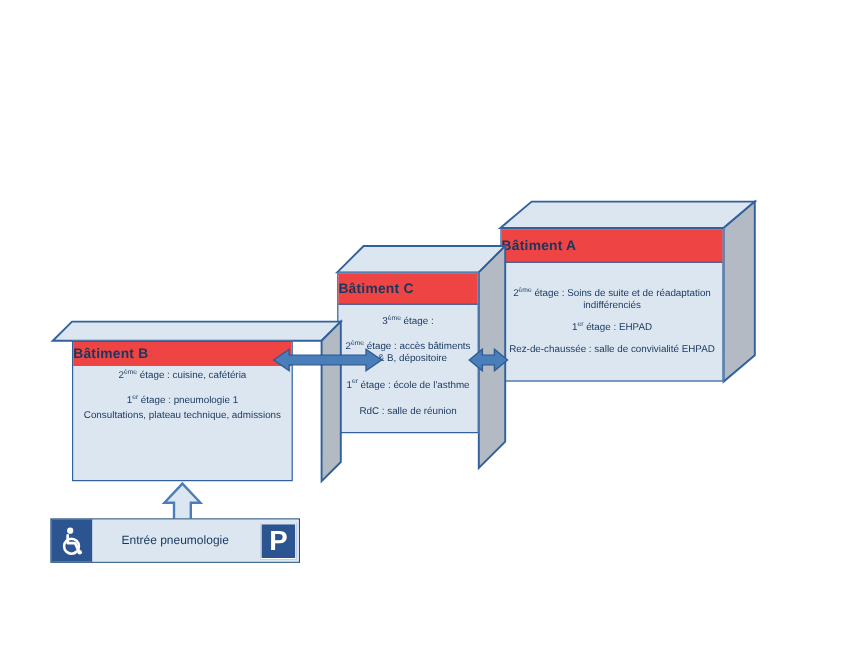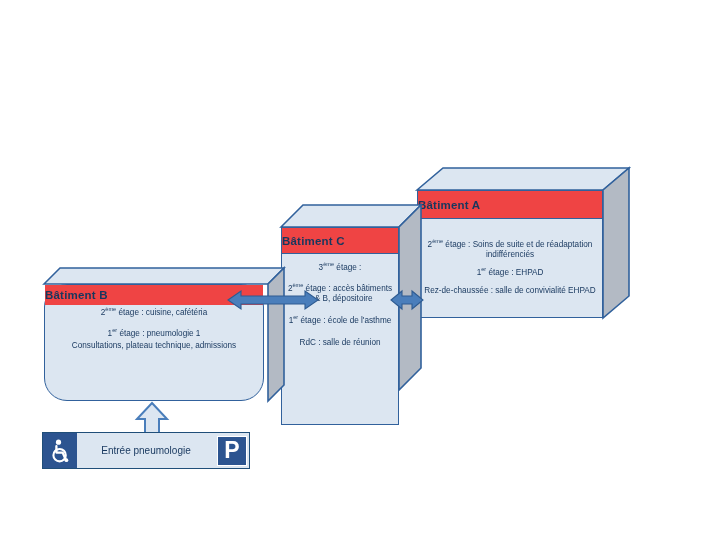--- a/index.html
+++ b/index.html
@@ -110,21 +110,21 @@
         </p>
       </div>
     </div>
   </div>
 
   <div class="bldg" id="bldg-c" style="left:281px;top:205px;width:140px;height:187px;">
     <svg width="140" height="187">
       <polygon points="0,22 22,0 140,0 118,22" fill="#dce6f1" stroke="#31619c" stroke-width="1.6"></polygon>
       <polygon points="118,22 140,0 140,163 118,185" fill="#b3bac4" stroke="#31619c" stroke-width="1.6"></polygon>
     </svg>
-    <div class="face" style="left:0px;top:22px;width:118px;height:198px;">
+    <div class="face" style="left:0px;top:22px;width:118px;height:134px;">
       <div class="titleband" style="height:26px;">
         <span class="bname">Bâtiment C</span>
       </div>
       <div class="rooms" style="top:26px;height:135px;justify-content:flex-start;padding-top:8px;">
         <p class="room">
           <span>3</span><sup>ème</sup><span> étage :</span>
         </p>
         <p class="room" style="padding-top:10px;">
           <span>2</span><sup>ème</sup><span> étage : accès bâtiments A &amp; B, dépositoire</span>
         </p>
@@ -136,21 +136,21 @@
         </p>
       </div>
     </div>
   </div>
 
   <div class="bldg" id="bldg-b" style="left:44px;top:268px;width:240px;height:133px;">
     <svg width="240" height="133">
       <polygon points="0,16 16,0 240,0 224,16" fill="#dce6f1" stroke="#31619c" stroke-width="1.6"></polygon>
       <polygon points="224,16 240,0 240,117 224,133" fill="#b3bac4" stroke="#31619c" stroke-width="1.6"></polygon>
     </svg>
-    <div class="face" style="left:0px;top:16px;width:220px;height:117px;border-radius:23px;">
+    <div class="face" style="left:16px;top:16px;width:184px;height:117px;">
       <div class="titleband" style="height:20px;border-bottom:none;">
         <span class="bname">Bâtiment B</span>
       </div>
       <div class="rooms" style="top:20px;height:95px;justify-content:flex-start;padding-top:2px;">
         <p class="room">
           <span>2</span><sup>ème</sup><span> étage  : cuisine, cafétéria</span>
         </p>
         <p class="room" style="padding-top:10px;">
           <span>1</span><sup>er</sup><span> étage  : pneumologie 1</span>
         </p>

